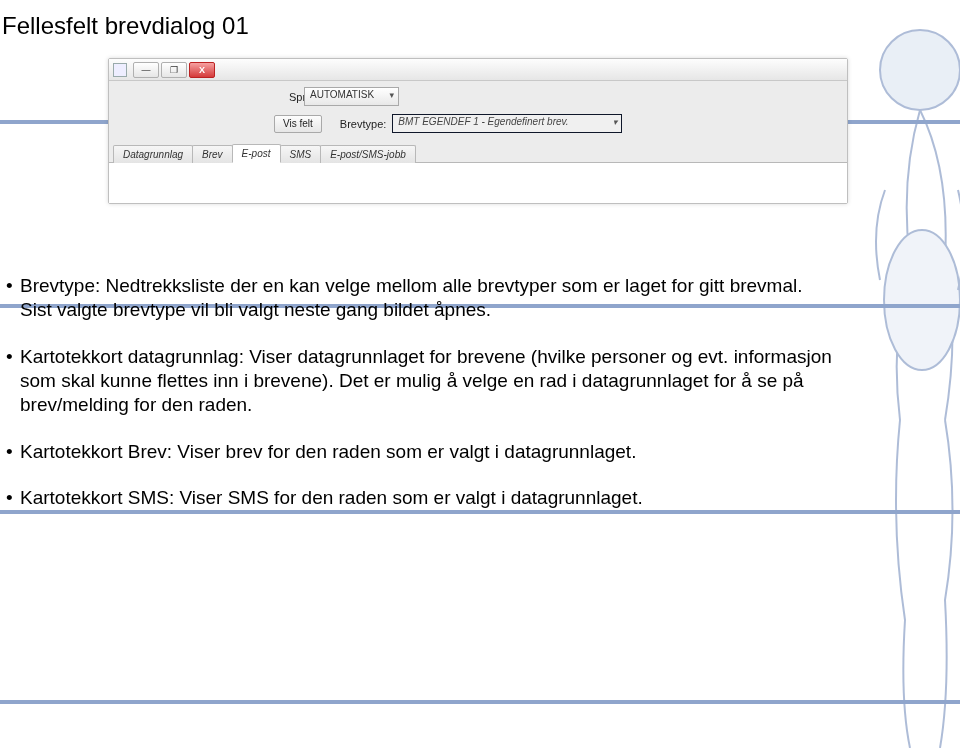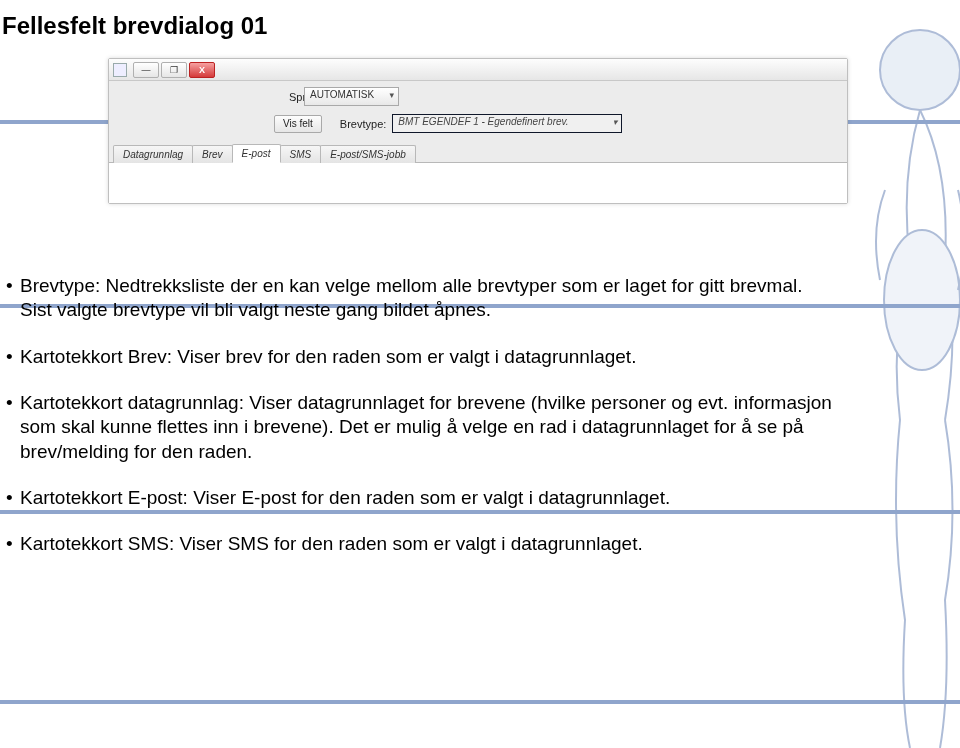--- a/index.html
+++ b/index.html
@@ -16,21 +16,21 @@
     right: 0; top: 0; bottom: 0;
     width: 110px;
     z-index: 0;
     opacity: 0.55;
   }
   .bg-art svg { width: 100%; height: 100%; }
   .page-title {
     position: absolute;
     top: 12px; left: 2px;
     font-size: 24px;
-    font-weight: bold;
+    font-weight: normal;
     color: #000;
     z-index: 2;
     text-align: center;
   }
   .screenshot-window {
     position: absolute;
     top: 58px; left: 108px;
     width: 740px;
     background: #ececec;
     border: 1px solid #bfbfbf;
@@ -239,18 +239,17 @@
     <div class="tab active">E-post</div>
     <div class="tab">SMS</div>
     <div class="tab">E-post/SMS-jobb</div>
   </div>
   <div class="tab-body"></div>
 </div>
 
 <div class="bullets">
   <ul>
     <li>Brevtype: Nedtrekksliste der en kan velge mellom alle brevtyper som er laget for gitt brevmal. Sist valgte brevtype vil bli valgt neste gang bildet åpnes.</li>
+    <li>Kartotekkort datagrunnlag: Viser datagrunnlaget for brevene (hvilke personer og evt. informasjon som skal kunne flettes inn i brevene). Det er mulig å velge en rad i datagrunnlaget for å se på brev/melding for den raden.</li>
     <li>Kartotekkort Brev: Viser brev for den raden som er valgt i datagrunnlaget.</li>
-    <li>Kartotekkort datagrunnlag: Viser datagrunnlaget for brevene (hvilke personer og evt. informasjon som skal kunne flettes inn i brevene). Det er mulig å velge en rad i datagrunnlaget for å se på brev/melding for den raden.</li>
-    <li>Kartotekkort E-post: Viser E-post for den raden som er valgt i datagrunnlaget.</li>
     <li>Kartotekkort SMS: Viser SMS for den raden som er valgt i datagrunnlaget.</li>
   </ul>
 </div>
 
 </body></html>

